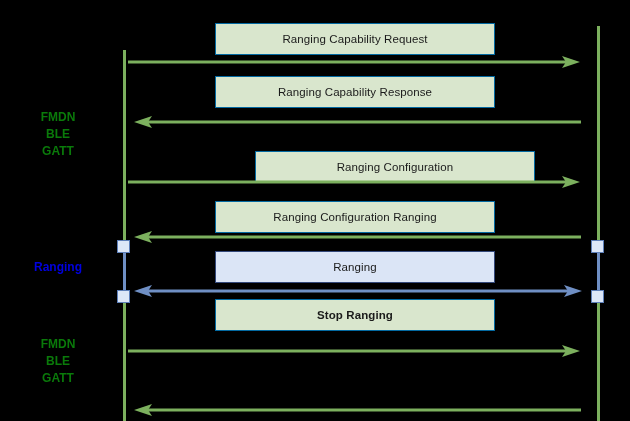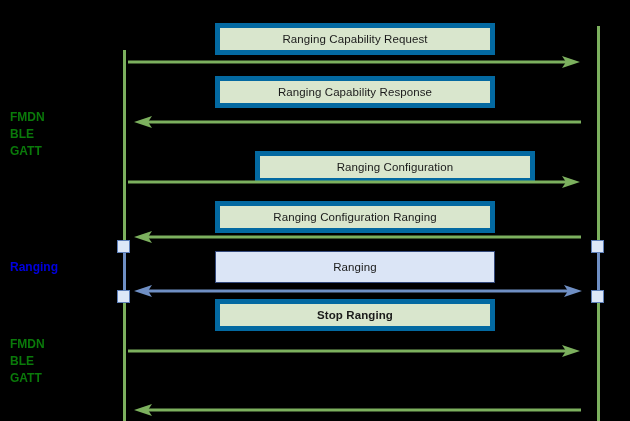--- a/index.html
+++ b/index.html
@@ -57,39 +57,39 @@
     box-sizing: border-box;
     display: flex;
     align-items: center;
     justify-content: center;
     font-size: 11.5px;
     color: #1a1a1a;
     letter-spacing: 0.1px;
   }
   .msgbox.green {
     background: #d9e6cd;
-    border: 5px solid #0369a1;
+    border: 1px solid #0369a1;
   }
   .msgbox.blue {
     background: #dbe5f6;
     border: 1.5px solid #33487a;
   }
 
   
   .arrow {
     position: absolute;
     height: 14px;
   }
   .arrow svg { display: block; }
 
   
   .side-label {
     position: absolute;
     width: 96px;
-    text-align: left;
+    text-align: center;
     font-size: 12px;
     font-weight: bold;
     line-height: 17px;
   }
   .side-label.green { color: #0a7a0a; }
   .side-label.blue  { color: #0000e0; font-weight: bold; }
   .side-label span { display: block; }
 </style>
 </head>
 <body>

